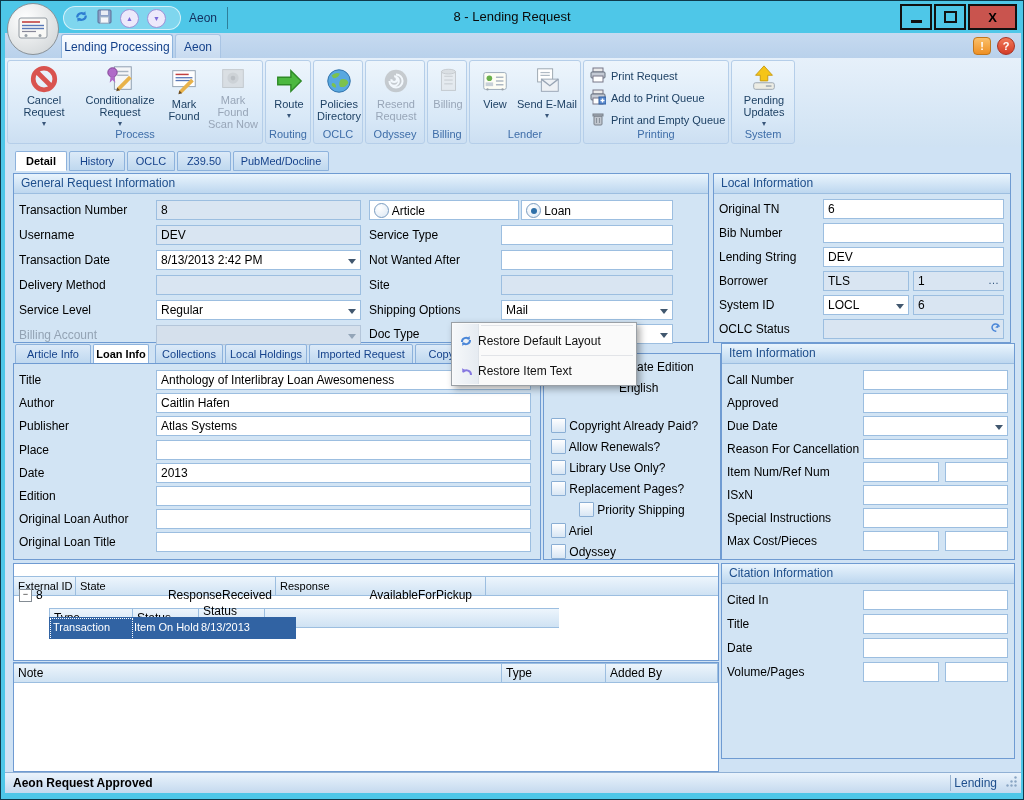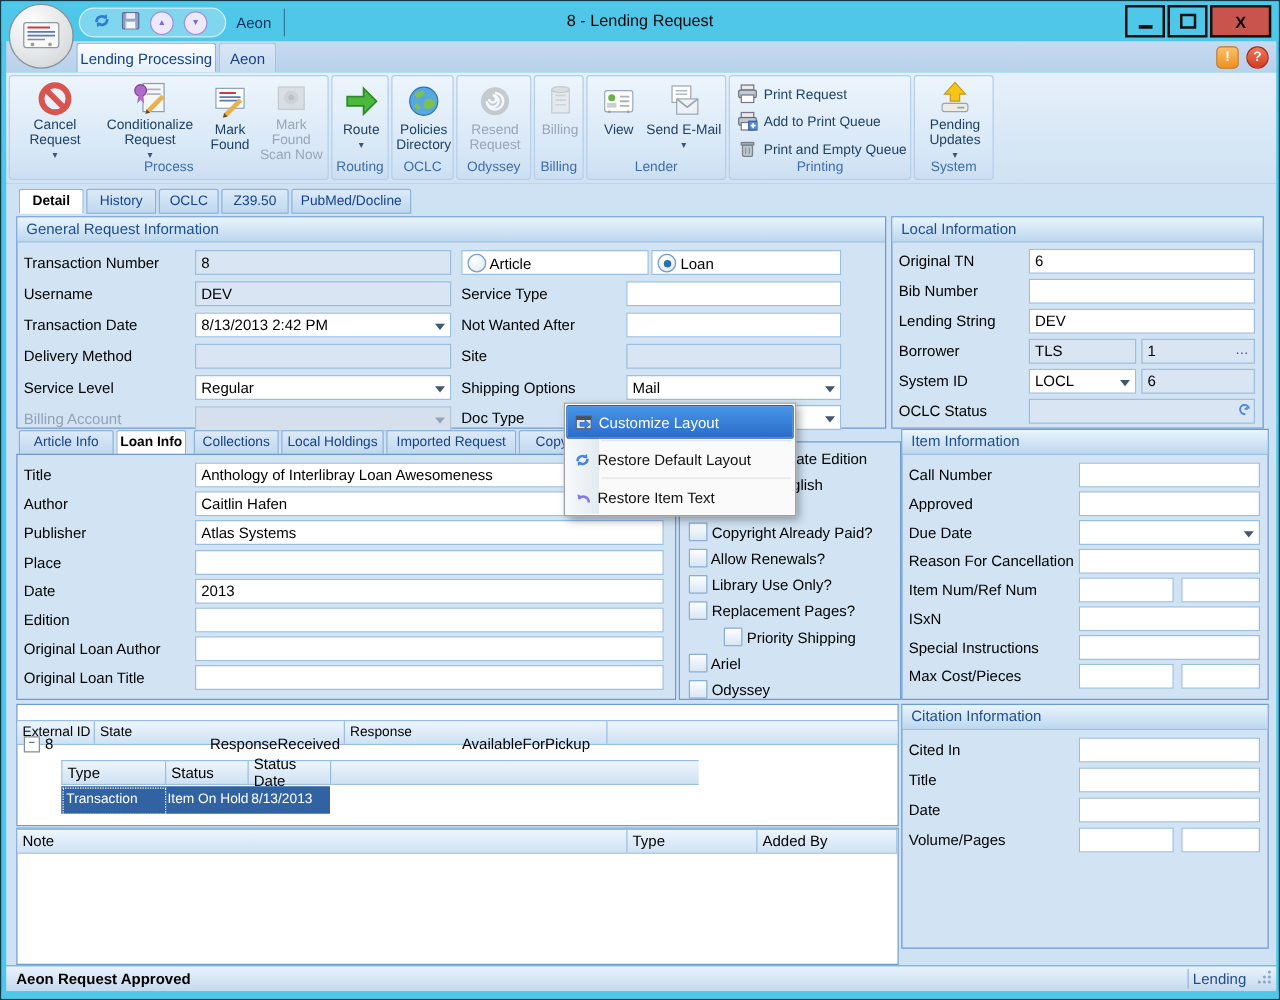--- a/index.html
+++ b/index.html
@@ -475,21 +475,21 @@
         <span class="exp" style="position:absolute;left:5px;top:5px;">−</span>
         <span style="position:absolute;left:22px;top:4px;">8</span>
         <span style="position:absolute;left:62px;top:4px;width:196px;text-align:right;">ResponseReceived</span>
         <span style="position:absolute;left:262px;top:4px;width:196px;text-align:right;">AvailableForPickup</span>
       </div>
       <div class="gridhead" style="left:35px;top:44px;width:510px;border-left:1px solid #9CBEE0;">
         <div class="hcell" style="left:0;width:83px;font-size:12px;">Type</div>
         <div class="hcell" style="left:83px;width:66px;font-size:12px;">Status</div>
         <div class="hcell" style="left:149px;width:66px;font-size:12px;">Status Date</div>
       </div>
-      <div class="abs sel-row" style="left:35px;top:65px;width:215px;height:22px;font-size:11px;">
+      <div class="abs sel-row" style="left:35px;top:53px;width:247px;height:22px;font-size:11px;">
         <span style="position:absolute;left:0;top:0;width:81px;height:20px;padding:4px 0 0 4px;outline:1px dotted #fff;outline-offset:-2px;box-sizing:content-box;">Transaction</span>
         <span style="position:absolute;left:85px;top:4px;">Item On Hold</span>
         <span style="position:absolute;left:152px;top:4px;">8/13/2013</span>
       </div>
     </div>
 
     <div class="abs" style="left:8px;top:515px;width:706px;height:110px;background:#fff;border:1px solid #6F9BD2;box-sizing:border-box;">
       <div class="gridhead" style="left:0;top:0;width:704px;">
         <div class="hcell" style="left:0;width:488px;font-size:12px;">Note</div>
         <div class="hcell" style="left:488px;width:104px;font-size:12px;">Type</div>
@@ -506,30 +506,20 @@
     <input class="fld" style="left: 858px; top: 467px; width: 145px;" value="">
     <div class="lbl" style="left:722px;top:494px;">Date</div>
     <input class="fld" style="left: 858px; top: 491px; width: 145px;" value="">
     <div class="lbl" style="left:722px;top:518px;">Volume/Pages</div>
     <input class="fld" style="left: 858px; top: 515px; width: 76px;" value="">
     <input class="fld" style="left: 940px; top: 515px; width: 63px;" value="">
   </div>
 
   <div class="cmenu">
     <div class="gutter"></div>
-    <div class="mitem hl">
-      <span class="mic">
-        <svg width="14" height="14">
-            <rect x="1" y="2" width="12" height="10" fill="#DDE3EA" stroke="#5A6470"></rect>
-            <rect x="1" y="2" width="12" height="3" fill="#47525E"></rect>
-            <path d="M4 7 L8 7 L8 5 L12 8.5 L8 12 L8 10 L4 10 Z" fill="#3E86E0" stroke="#1E5CA8" stroke-width="0.5"></path>
-          </svg>
-      </span>
-      <span>Customize Layout</span>
-    </div>
     <div class="msep"></div>
     <div class="mitem">
       <span class="mic">
         <svg width="14" height="14" viewBox="0 0 14 14">
             <path d="M3 8 a4 4 0 0 1 7-2.8" fill="none" stroke="#4A86D8" stroke-width="2"></path>
             <path d="M10.6 2 L10.9 5.6 L7.3 5.1 Z" fill="#4A86D8"></path>
             <path d="M11 6 a4 4 0 0 1 -7 2.8" fill="none" stroke="#4A86D8" stroke-width="2"></path>
             <path d="M3.4 12 L3.1 8.4 L6.7 8.9 Z" fill="#4A86D8"></path>
           </svg>
       </span>

